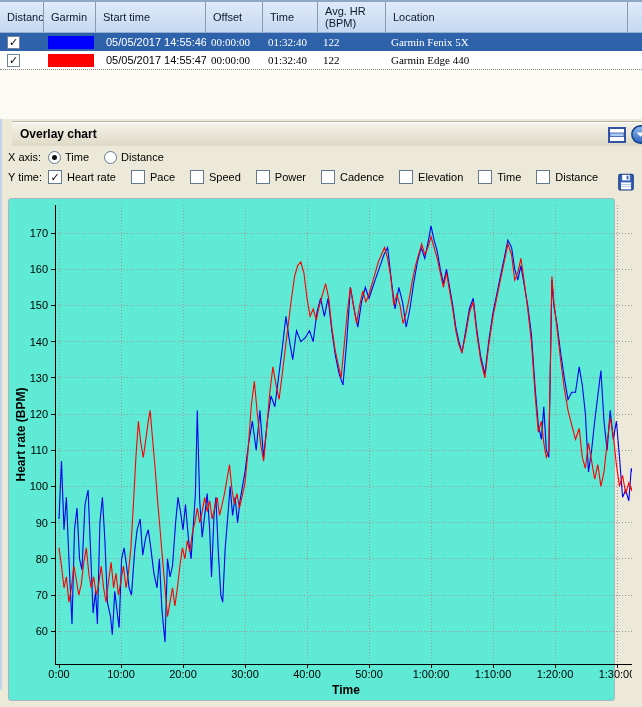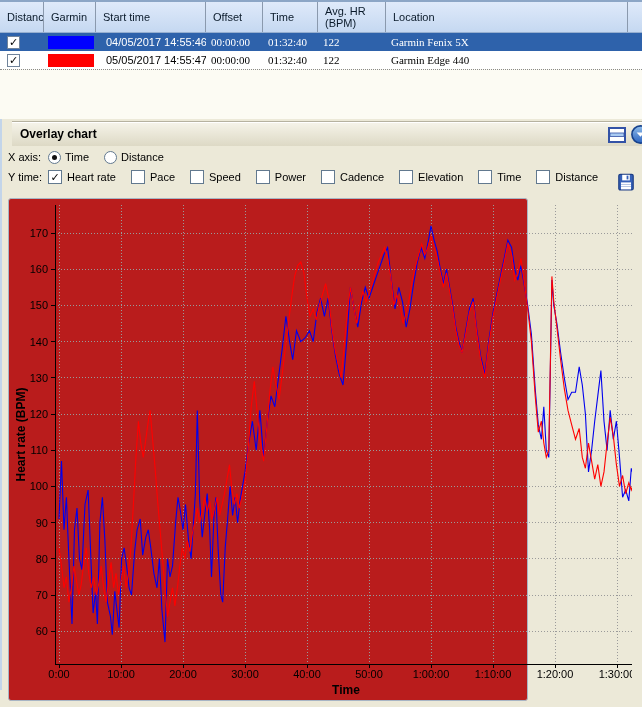--- a/index.html
+++ b/index.html
@@ -47,22 +47,22 @@
          display:inline-flex;align-items:center;justify-content:center;margin-right:4px;}
   .radio .dot{width:5px;height:5px;border-radius:50%;background:#111;display:none;}
   .radio.sel .dot{display:block;}
   .opt{display:flex;align-items:center;margin-right:15px;}
   .chk{width:12px;height:12px;border:1px solid #62798f;background:#fff;margin-right:5px;
        display:inline-flex;align-items:center;justify-content:center;
        font-size:11px;line-height:11px;font-weight:bold;color:#000;box-sizing:content-box;}
   #save-btn{position:absolute;left:618px;top:173px;width:16px;height:18px;}
 
   
-  #chart-box{position:absolute;left:8px;top:198px;width:520px;height:503px;box-sizing:border-box;
-    border:1px solid #a8b5c4;border-radius:3px;background:#b91c1c;}
+  #chart-box{position:absolute;left:8px;top:198px;width:607px;height:503px;box-sizing:border-box;
+    border:1px solid #a8b5c4;border-radius:3px;background:#5eead4;}
   #chart-svg{display:block;}
   .ticklbl{font-family:"Liberation Sans","DejaVu Sans",sans-serif;font-size:11px;fill:#000;}
   .axistitle{font-family:"Liberation Sans","DejaVu Sans",sans-serif;font-size:12px;font-weight:bold;fill:#000;}
 </style>
 </head>
 <body>
 
 <div id="win-edge"></div>
 
 <div id="table-section">
@@ -78,21 +78,21 @@
       <div class="th"></div>
     </div>
   <div id="tbody">
       <div class="trow tgrid selected">
         <div class="td">
           <div class="cb">✓</div>
         </div>
         <div class="td">
           <div class="swatch" style="background: rgb(0, 0, 255);"></div>
         </div>
-        <div class="td c-start">04/05/2017 14:55:46</div>
+        <div class="td c-start">05/05/2017 14:55:46</div>
         <div class="td c-offset">00:00:00</div>
         <div class="td c-time">01:32:40</div>
         <div class="td c-avg">122</div>
         <div class="td c-loc">Garmin Fenix 5X</div>
         <div class="td c-fill"></div>
       </div>
       <div class="trow tgrid">
         <div class="td">
           <div class="cb">✓</div>
         </div>

